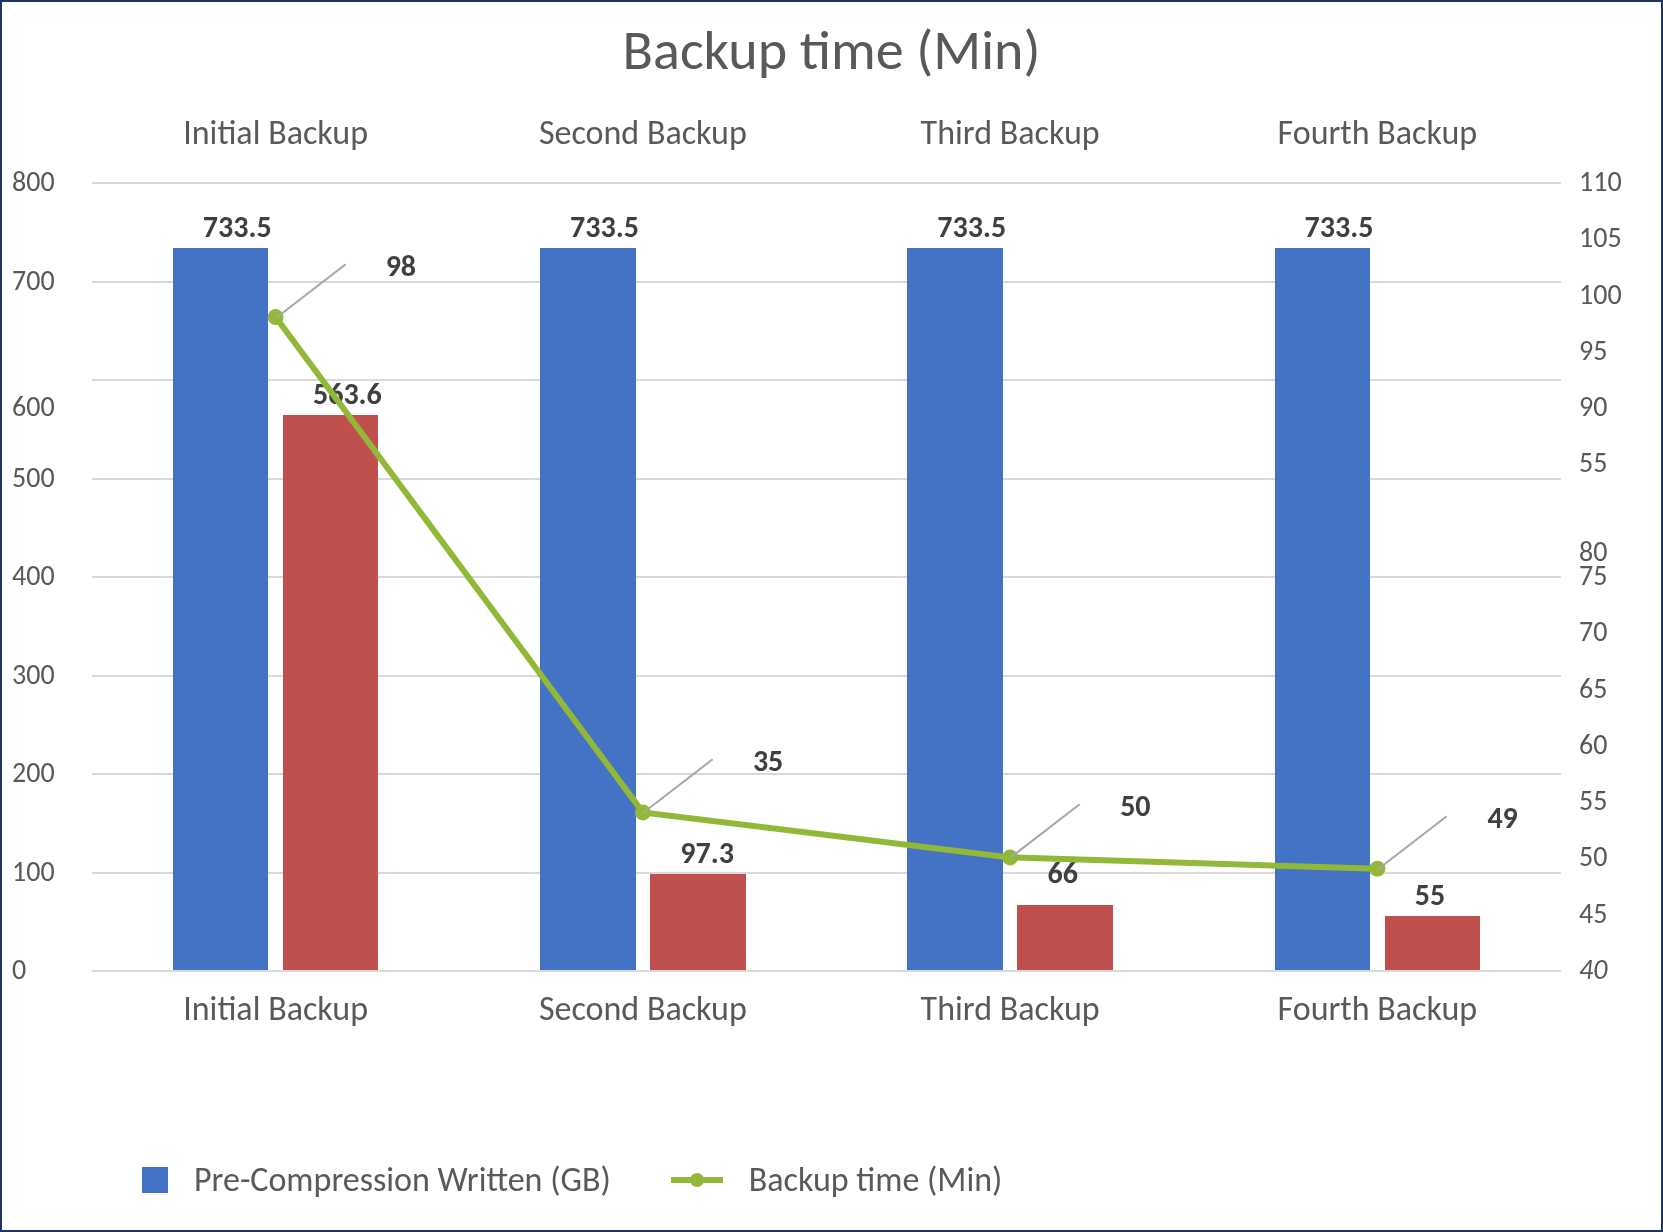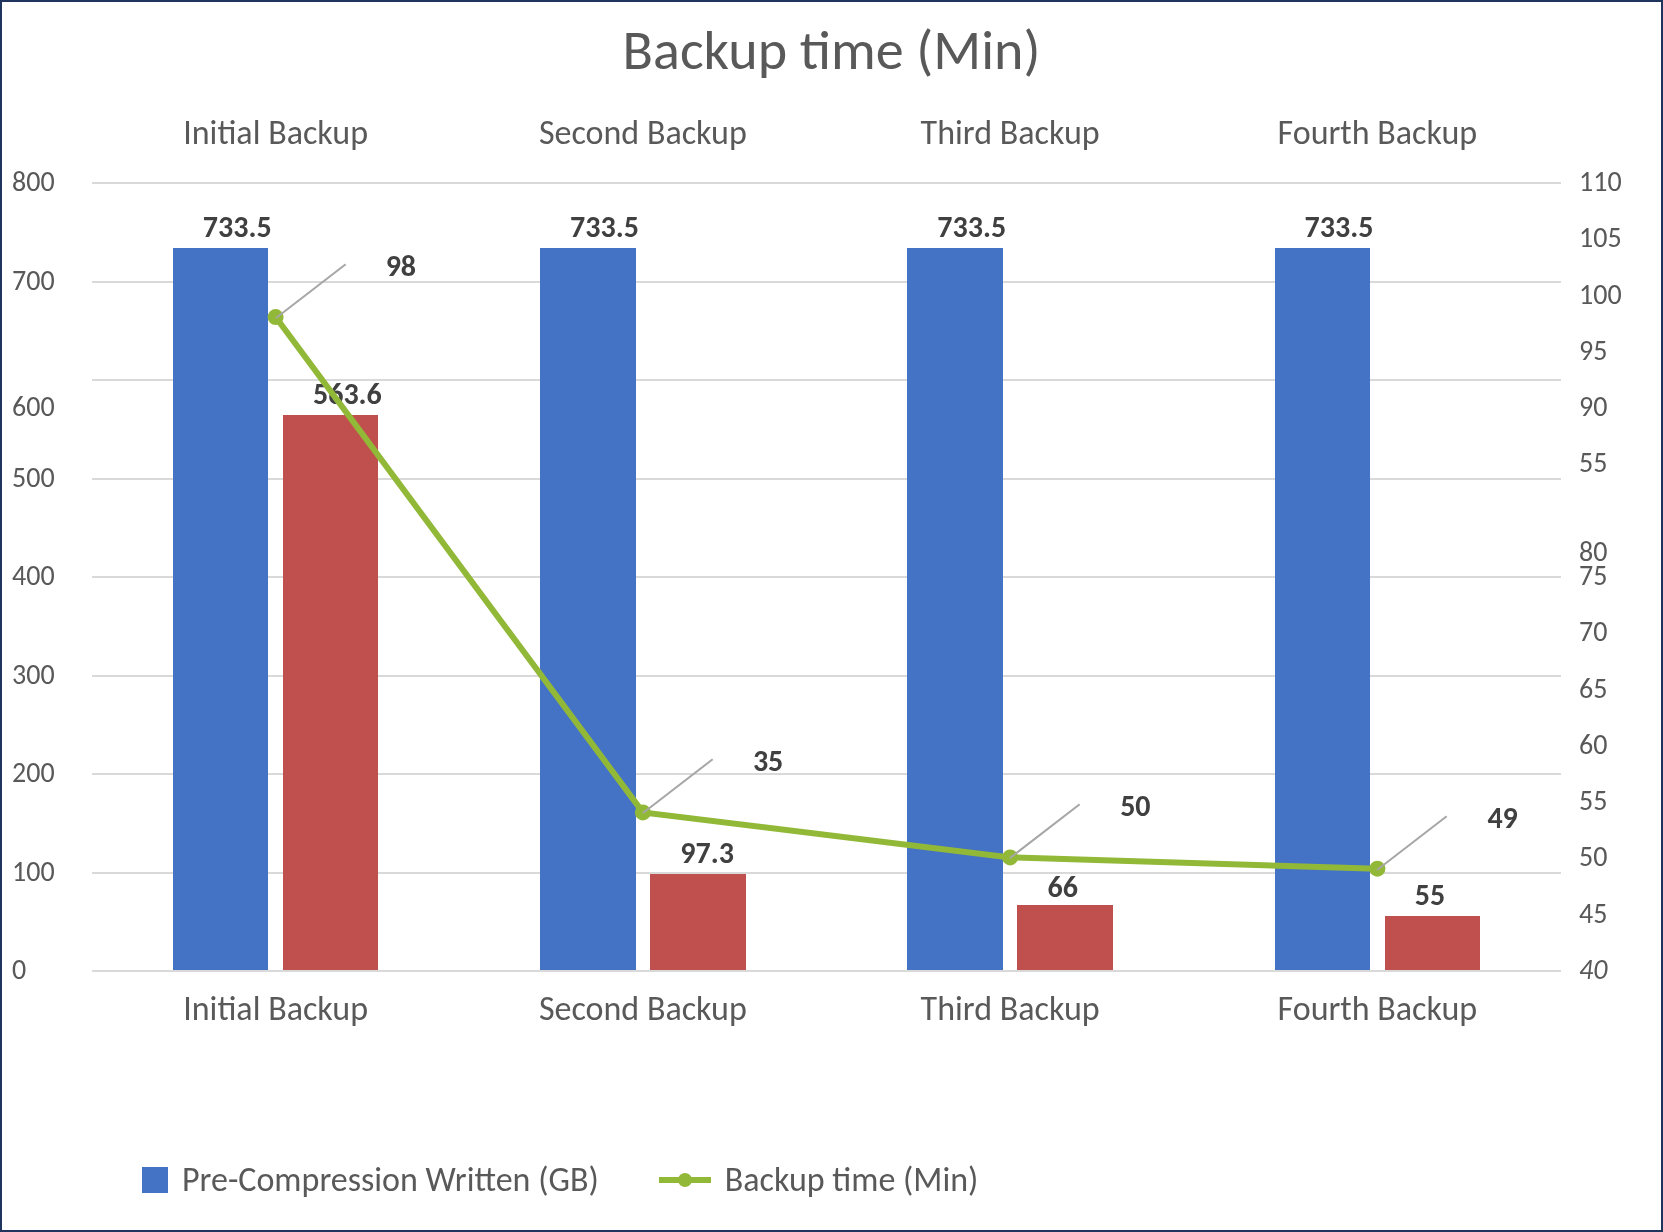--- a/index.html
+++ b/index.html
@@ -76,21 +76,21 @@
     display: flex;
     flex-wrap: wrap;
     gap: 20px 60px;
     font-size: 34px;
     color: #595959;
     align-items: center;
   }
   .legend-item {
     display: flex;
     align-items: center;
-    gap: 14px;
+    gap: 26px;
   }
   .swatch {
     width: 26px;
     height: 26px;
     display: inline-block;
   }
   .swatch.line {
     width: 52px;
     height: 0;
     border-top: 6px solid #92b838;
@@ -168,21 +168,21 @@
       <div class="cat-bottom-label" style="left: 410.875px; width: 280px; top: 806px;">Second Backup</div>
       <div class="bar pre" style="left: 448.045px; width: 95.485px; height: 722.497px;"></div>
       <div class="bar post" style="left: 558.22px; width: 95.485px; height: 95.8405px;"></div>
       <div class="data-label" style="left: 438.045px; top: 25.5025px;">733.5</div>
       <div class="data-label" style="left: 548.22px; top: 652.159px;">97.3</div>
       <div class="cat-top-label" style="left: 778.125px; width: 280px; top: -70px;">Third Backup</div>
       <div class="cat-bottom-label" style="left: 778.125px; width: 280px; top: 806px;">Third Backup</div>
       <div class="bar pre" style="left: 815.295px; width: 95.485px; height: 722.497px;"></div>
       <div class="bar post" style="left: 925.47px; width: 95.485px; height: 65.01px;"></div>
       <div class="data-label" style="left: 805.295px; top: 25.5025px;">733.5</div>
-      <div class="data-label" style="left: 915.47px; top: 686px;">66</div>
+      <div class="data-label" style="left: 915.47px; top: 672px;">66</div>
       <div class="cat-top-label" style="left: 1145.38px; width: 280px; top: -70px;">Fourth Backup</div>
       <div class="cat-bottom-label" style="left: 1145.38px; width: 280px; top: 806px;">Fourth Backup</div>
       <div class="bar pre" style="left: 1182.55px; width: 95.485px; height: 722.497px;"></div>
       <div class="bar post" style="left: 1292.72px; width: 95.485px; height: 54.175px;"></div>
       <div class="data-label" style="left: 1172.55px; top: 25.5025px;">733.5</div>
       <div class="data-label" style="left: 1282.72px; top: 693.825px;">55</div>
       <svg class="line-layer" width="1469" height="788">
         <polyline points="183.625,135.0857142857143 550.875,630.4 918.125,675.4285714285714 1285.375,686.6857142857143" fill="none" stroke="#92b838" stroke-width="6"></polyline>
         <circle cx="183.625" cy="135.0857142857143" r="8" fill="#92b838"></circle>
         <circle cx="550.875" cy="630.4" r="8" fill="#92b838"></circle>

